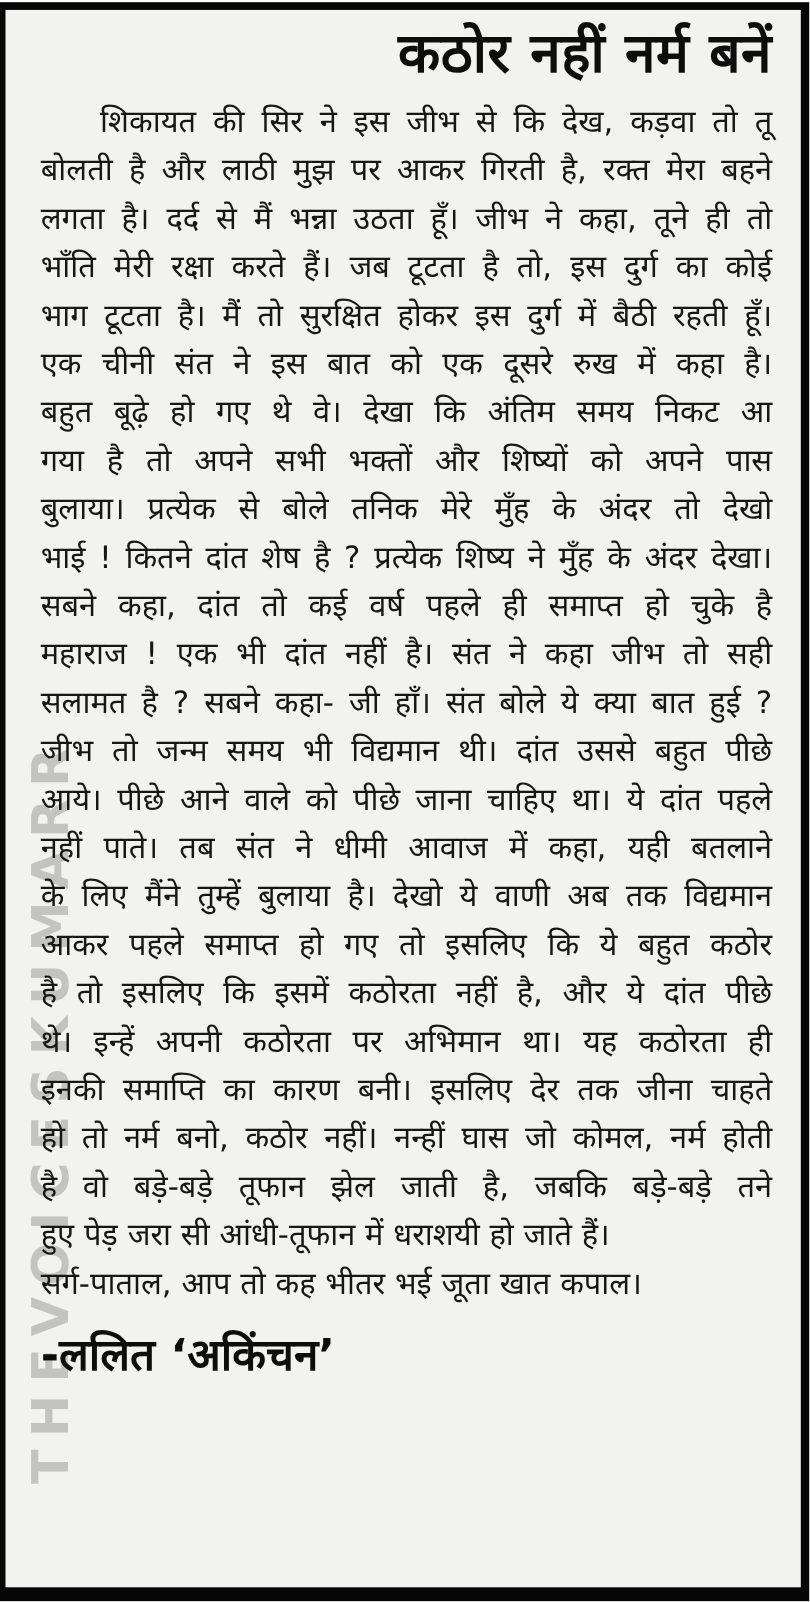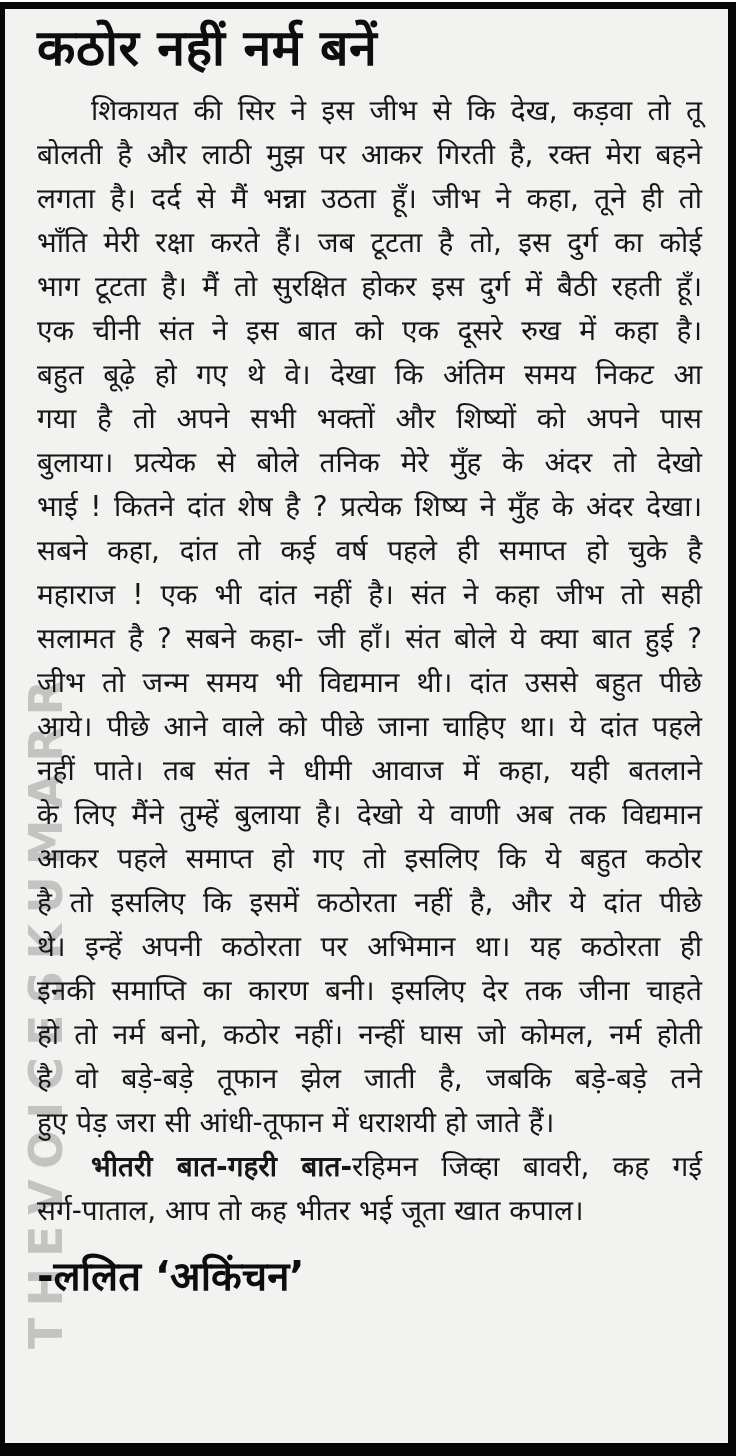--- a/index.html
+++ b/index.html
@@ -31,21 +31,21 @@
     height: 1434px;
     box-sizing: border-box;
     background: #f2f2f0;
     padding: 6px 26px 0 32px;
     overflow: hidden;
   }
   .title {
     position: relative;
     z-index: 2;
     margin: 2px 0 10px 0;
-    text-align: left;
+    text-align: right;
     font-size: 50px;
     line-height: 62px;
     font-weight: bold;
     color: #0d0d0d;
     letter-spacing: 0.5px;
   }
   .article {
     position: relative;
     z-index: 2;
     color: #161616;
@@ -121,18 +121,17 @@
         <div class="line jl">आये। पीछे आने वाले को पीछे जाना चाहिए था। ये दांत पहले</div>
         <div class="line jl">नहीं पाते। तब संत ने धीमी आवाज में कहा, यही बतलाने</div>
         <div class="line jl">के लिए मैंने तुम्हें बुलाया है। देखो ये वाणी अब तक विद्यमान</div>
         <div class="line jl">आकर पहले समाप्त हो गए तो इसलिए कि ये बहुत कठोर</div>
         <div class="line jl">है तो इसलिए कि इसमें कठोरता नहीं है, और ये दांत पीछे</div>
         <div class="line jl">थे। इन्हें अपनी कठोरता पर अभिमान था। यह कठोरता ही</div>
         <div class="line jl">इनकी समाप्ति का कारण बनी। इसलिए देर तक जीना चाहते</div>
         <div class="line jl">हो तो नर्म बनो, कठोर नहीं। नन्हीं घास जो कोमल, नर्म होती</div>
         <div class="line jl">है वो बड़े-बड़े तूफान झेल जाती है, जबकि बड़े-बड़े तने</div>
         <div class="line last">हुए पेड़ जरा सी आंधी-तूफान में धराशयी हो जाते हैं।</div>
-        <div class="line indent jl"><b>भीतरी बात-गहरी बात-</b>रहिमन जिव्हा बावरी, कह गई</div>
         <div class="line last">सर्ग-पाताल, आप तो कह भीतर भई जूता खात कपाल।</div>
       </div>
     <div class="attribution">-ललित ‘अकिंचन’</div>
   </div>
 </div>
 
 </body></html>

